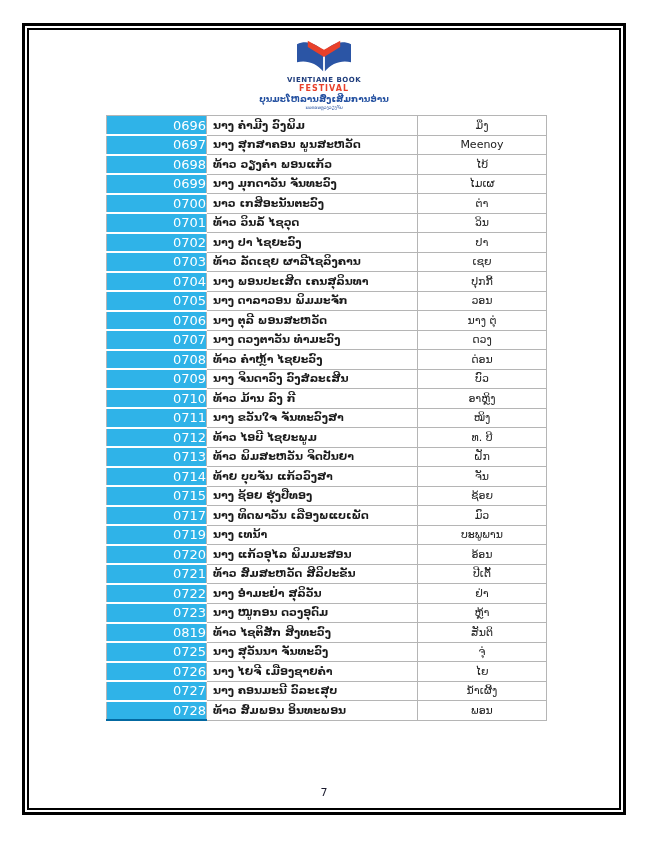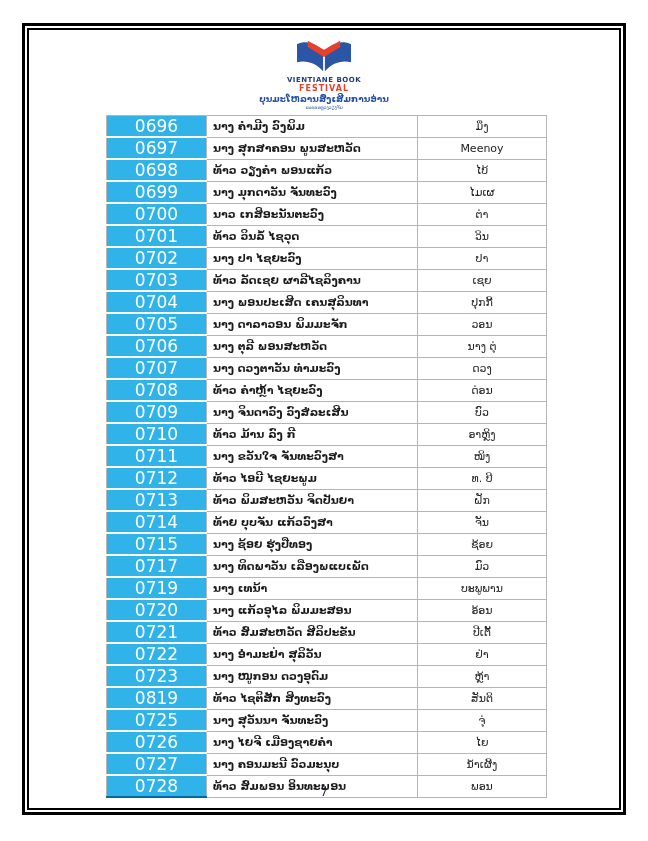--- a/index.html
+++ b/index.html
@@ -59,22 +59,22 @@
     border: 1px solid #b5b5b5;
     font-size: 11px;
     color: #1a1a1a;
     vertical-align: middle;
     white-space: nowrap;
     overflow: hidden;
   }
   .roster td.cell-id {
     background: var(--id-blue, #2fb3e8);
     color: #ffffff;
-    text-align: center;
-    font-size: 17px;
+    text-align: right;
+    font-size: 13px;
     border-top: 2px solid #ffffff;
     border-bottom: 1px solid #ffffff;
     border-left: 1px solid #b5b5b5;
   }
   .roster tr:first-child td.cell-id { border-top: 1px solid #b5b5b5; }
   .roster tr:last-child  td.cell-id { border-bottom: 2px solid #0369a1; }
   .roster td.cell-name { text-align: left; padding-left: 6px; font-weight: bold; }
   .roster td.cell-nick { text-align: center; }
 
   
@@ -255,21 +255,21 @@
           <td class="cell-name">ນາງ ສຸວັນນາ ຈັນທະວົງ</td>
           <td class="cell-nick">ຈຸ່</td>
         </tr>
         <tr>
           <td class="cell-id">0726</td>
           <td class="cell-name">ນາງ ໄຍຈີ ເມືອງຊາຍຄຳ</td>
           <td class="cell-nick">ໄຍ</td>
         </tr>
         <tr>
           <td class="cell-id">0727</td>
-          <td class="cell-name">ນາງ ຄອນມະນີ ວົວມະນຸບ</td>
+          <td class="cell-name">ນາງ ຄອນມະນີ ວົລະເສຸບ</td>
           <td class="cell-nick">ນ້ຳເຜິ້ງ</td>
         </tr>
         <tr>
           <td class="cell-id">0728</td>
           <td class="cell-name">ທ້າວ ສົມພອນ ອິນທະພອນ</td>
           <td class="cell-nick">ພອນ</td>
         </tr>
       </tbody>
   </table>
 

